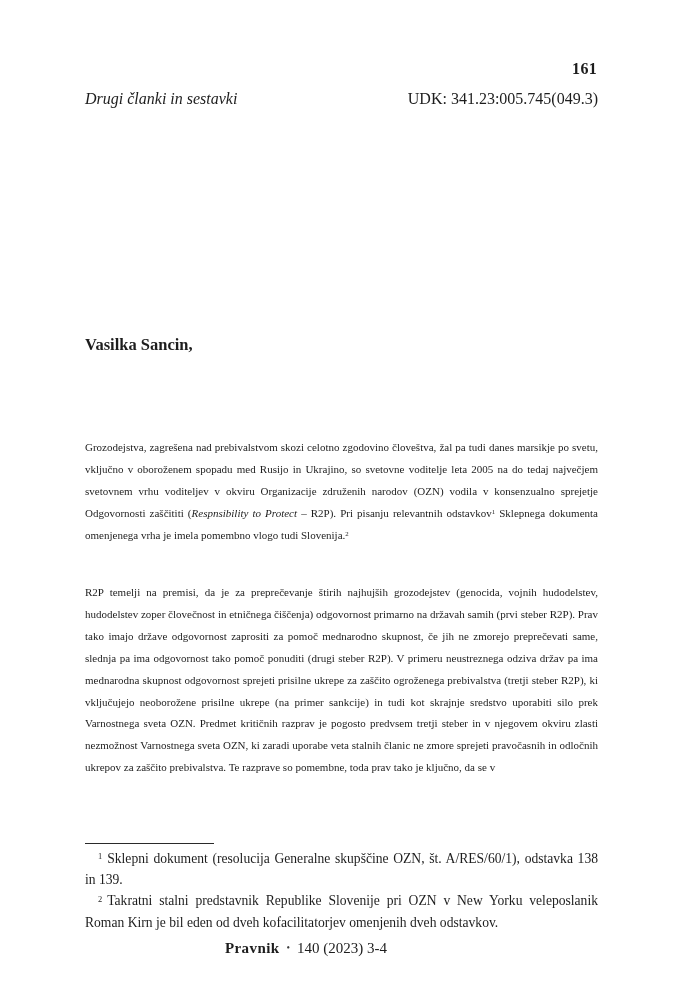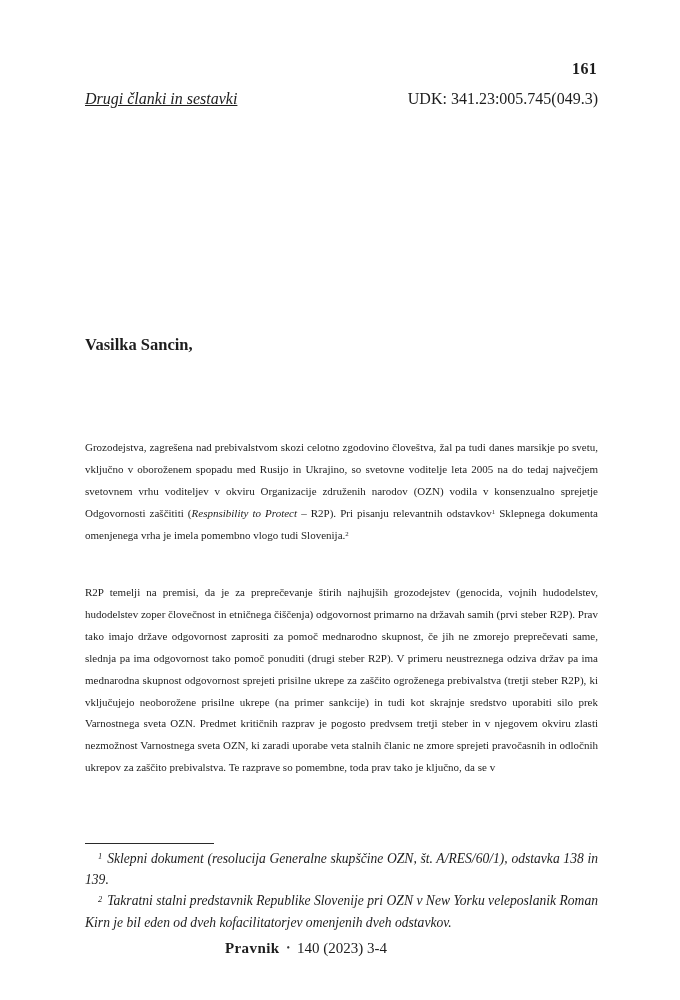--- a/index.html
+++ b/index.html
@@ -16,21 +16,21 @@
 
   .page-number {
     top: 60px; right: 83px;
     font-size: 16px; font-weight: bold; letter-spacing: 0.3px;
   }
   .header-row {
     top: 90px; left: 85px; width: 513px;
     display: flex; justify-content: space-between; align-items: baseline;
     font-size: 16px;
   }
-  .section-label { font-style: italic; text-decoration: underline; }
+  .section-label { font-style: italic; }
   .udk { font-style: normal; }
 
   .title {
     top: 229px; left: 85px; width: 520px;
     font-size: 22.5px; font-weight: bold; line-height: 29px;
     letter-spacing: 0.1px;
   }
 
   .author-block { top: 333px; left: 85px; width: 513px; }
   .author-name { font-size: 16.5px; font-weight: bold; line-height: 23px; }
@@ -52,21 +52,21 @@
   }
 
   .fn-rule {
     top: 843px; left: 85px; width: 129px; height: 0;
     border-top: 1.3px solid #2a2a2a;
   }
   .footnotes {
     top: 848px; left: 85px; width: 513px;
     font-size: 13.6px; line-height: 21.2px; text-align: justify;
   }
-  .footnote { text-indent: 13px; font-style: italic; }
+  .footnote { text-indent: 13px; }
   sup.fn-mark { margin-right: 5px; }
 
   .footer {
     top: 940px; left: 0; width: 612px;
     text-align: center; font-size: 15px;
   }
   .journal-name { font-weight: bold; letter-spacing: 0.4px; }
   .footer-sep {
     display: inline-block; font-size: 10px; color: #3c3c3c;
     margin: 0 7px; position: relative; top: -2.5px;

